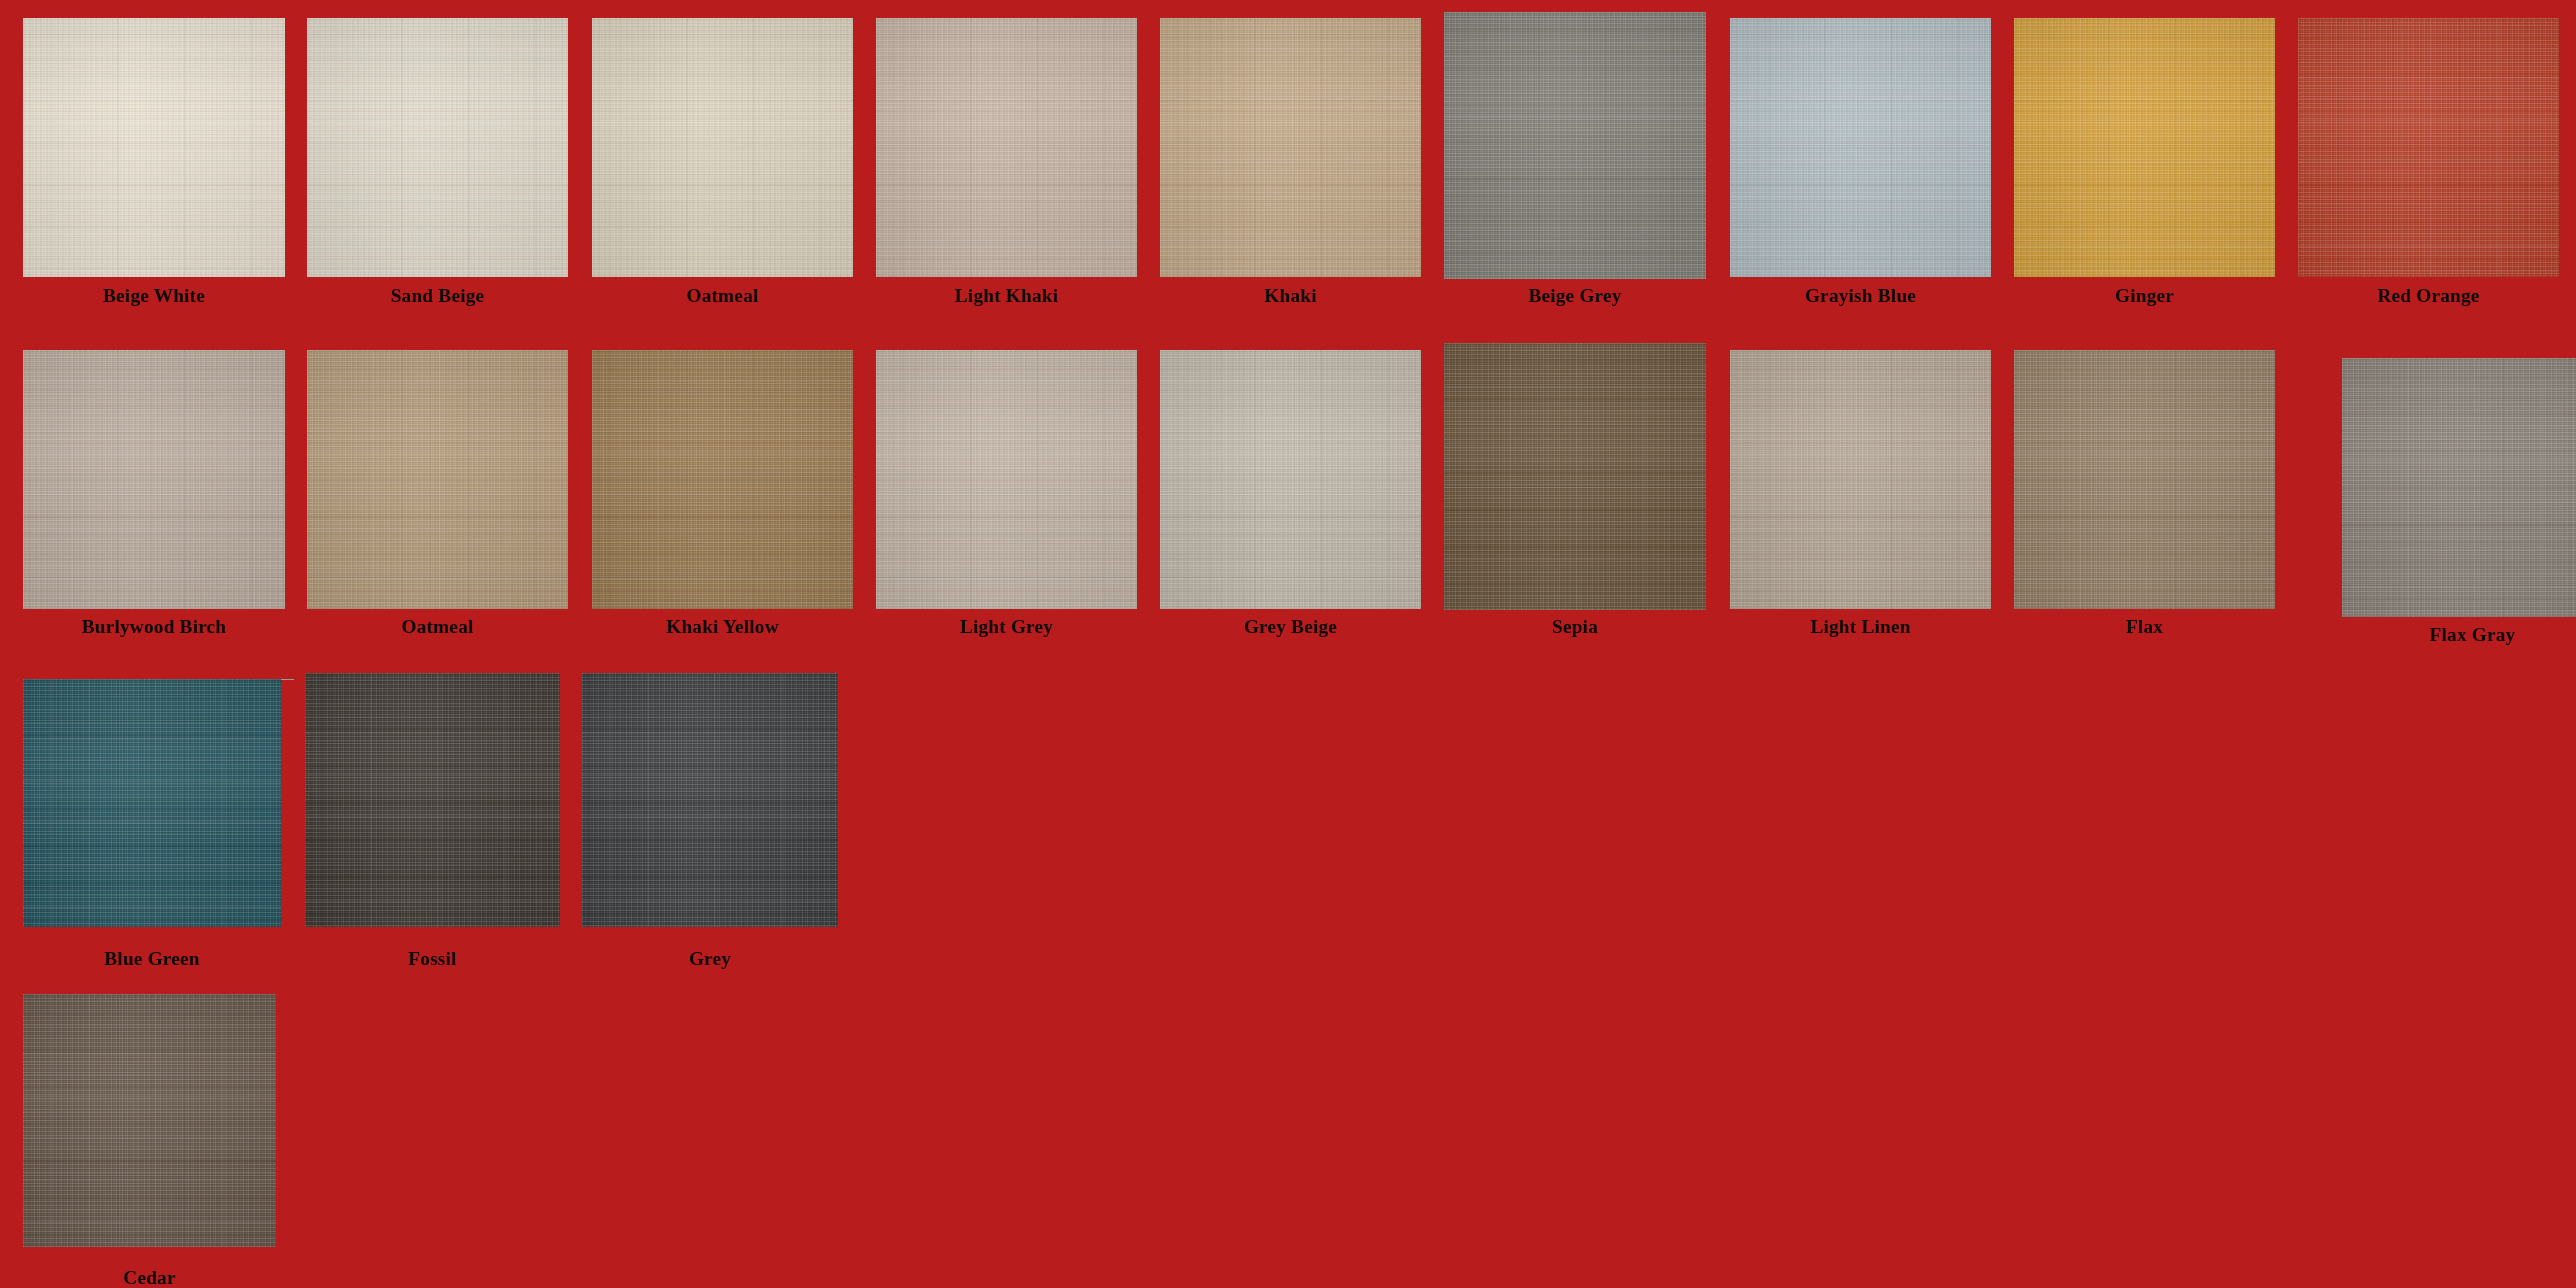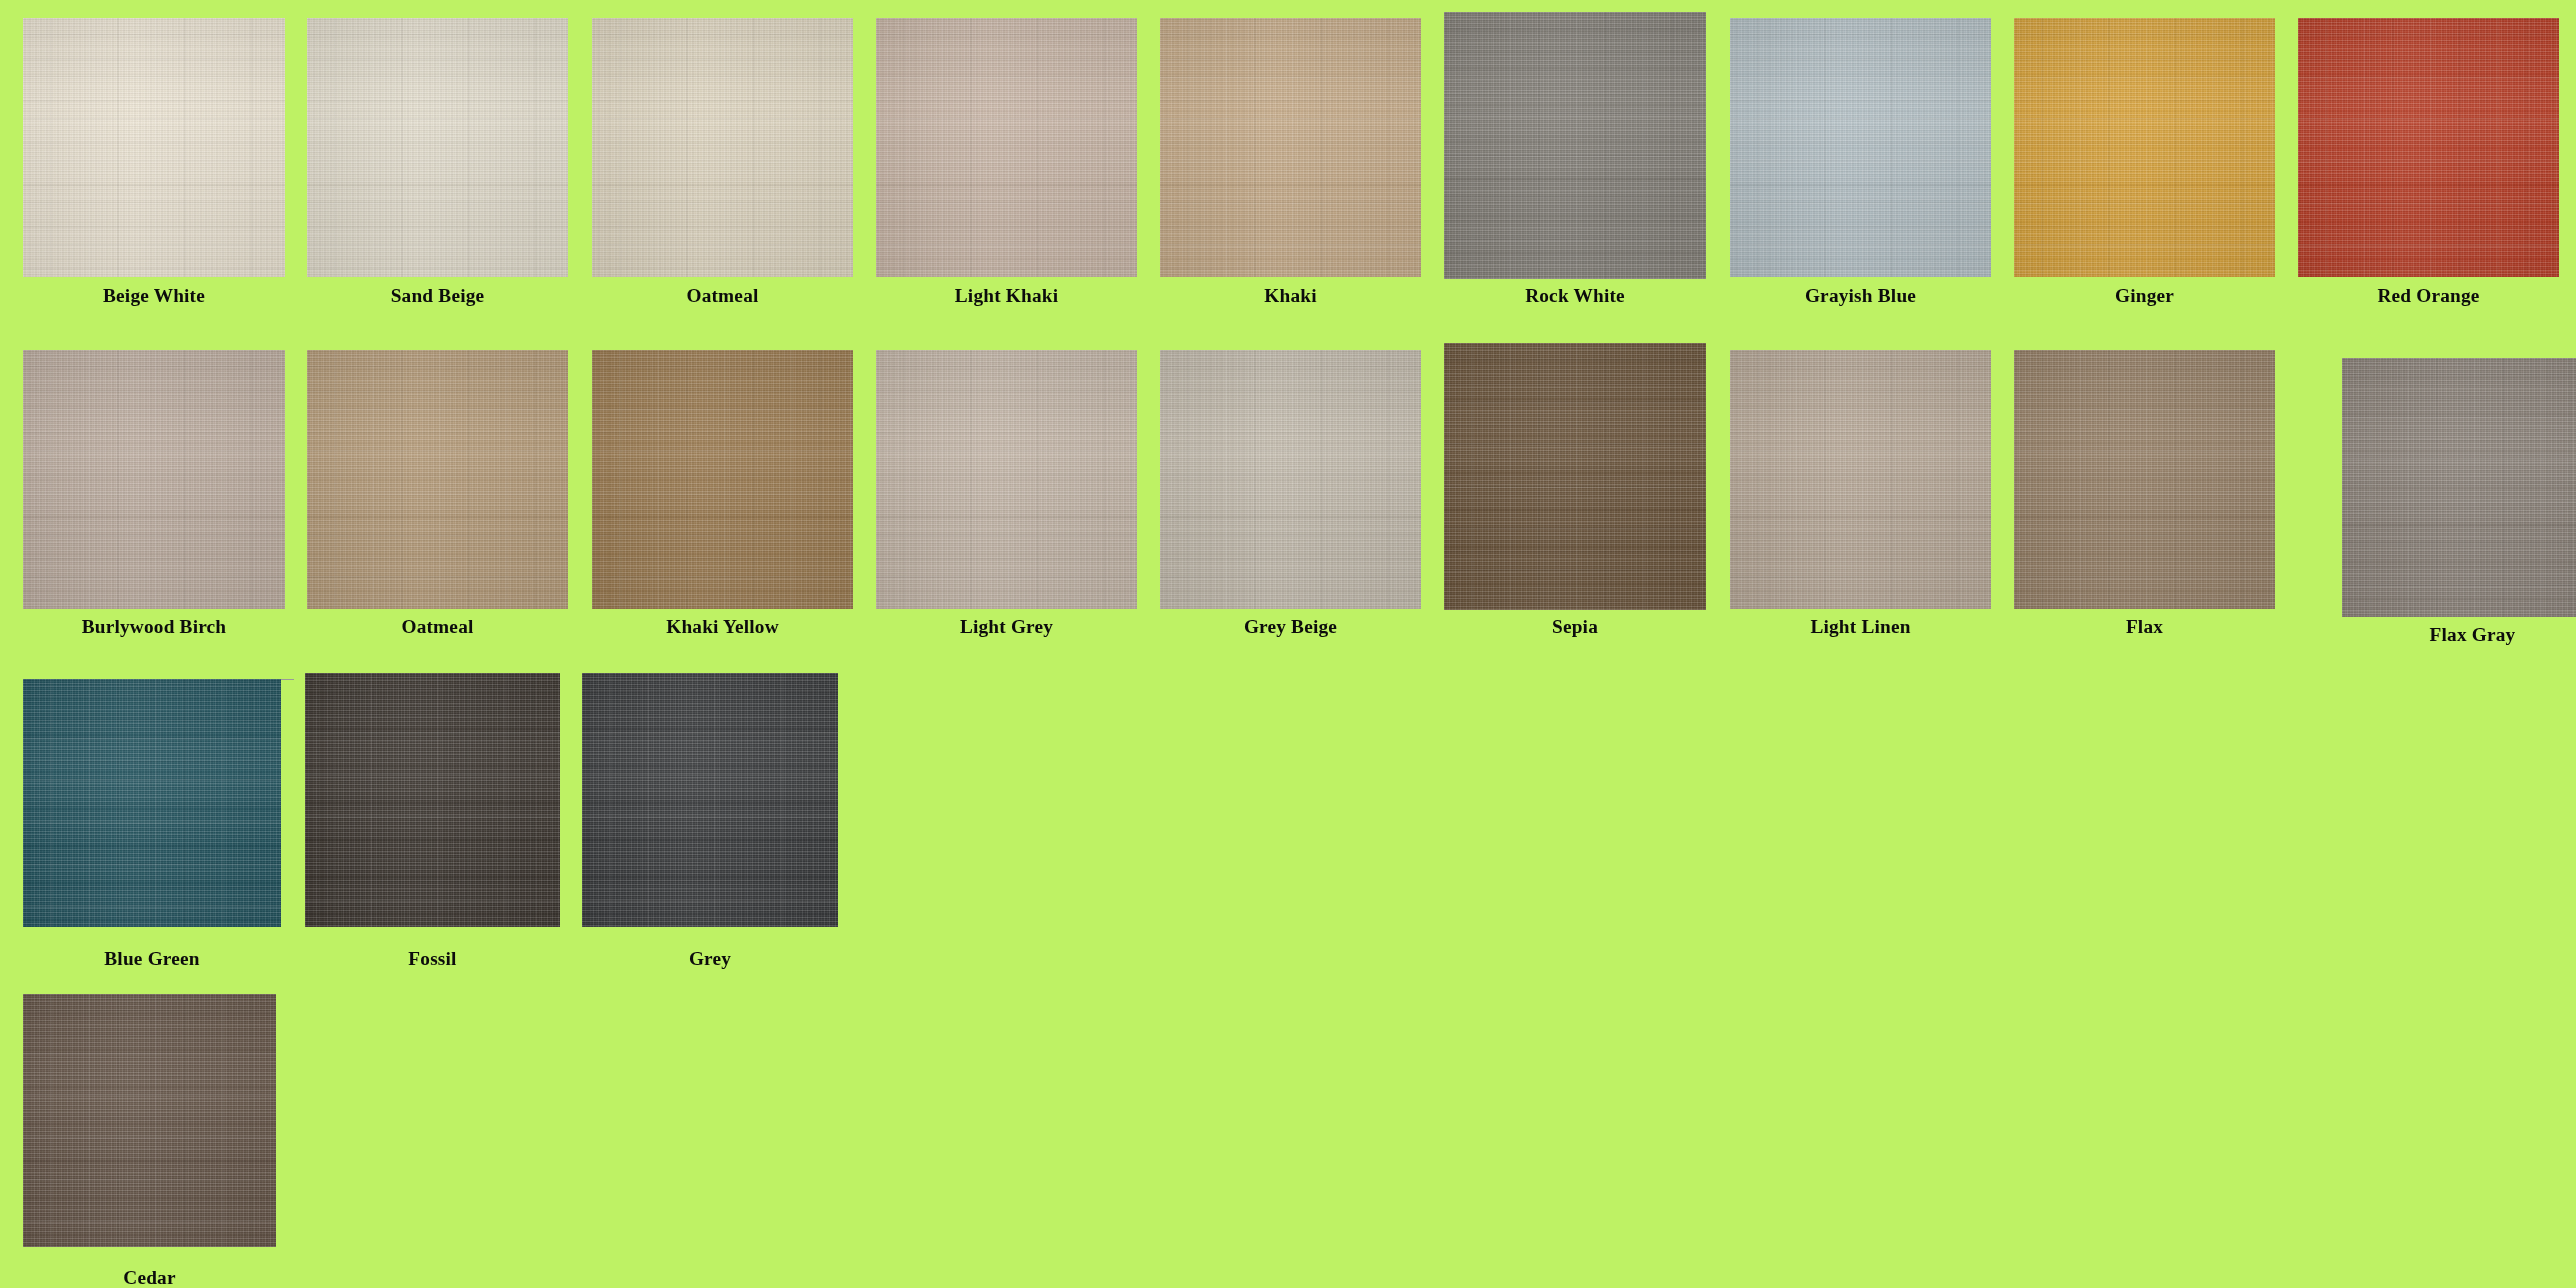--- a/index.html
+++ b/index.html
@@ -122,21 +122,21 @@
 
   .hairline {
     position: absolute;
     background: #9a9a9a;
     height: 0.9px;
   }
 </style>
 </head>
 <body>
 
-<div id="palette" style="background: #bef264;">
+<div id="palette" style="background: #b91c1c;">
   <div class="hairline" id="hairline" style="left: 281px; top: 679px; width: 13px;"></div>
 <div class="swatch-card" style="left: 0px; top: 0px; width: 2576px; height: 1288px; pointer-events: none;">
       <div class="swatch-chip" style="left: 23px; top: 18.4px; width: 262px; height: 259px; background-color: rgb(235, 227, 210); pointer-events: auto;">
         <div class="weave"></div>
         <div class="slub"></div>
         <div class="shade"></div>
       </div>
       <div class="swatch-label" style="left: 23px; top: 285px; width: 262px; color: rgb(12, 12, 12); pointer-events: auto;">Beige White</div>
     </div>
     <div class="swatch-card" style="left: 0px; top: 0px; width: 2576px; height: 1288px; pointer-events: none;">
@@ -170,21 +170,21 @@
         <div class="shade"></div>
       </div>
       <div class="swatch-label" style="left: 1160px; top: 285px; width: 261px; color: rgb(12, 12, 12); pointer-events: auto;">Khaki</div>
     </div>
     <div class="swatch-card" style="left: 0px; top: 0px; width: 2576px; height: 1288px; pointer-events: none;">
       <div class="swatch-chip" style="left: 1444px; top: 12px; width: 262px; height: 267px; background-color: rgb(131, 127, 120); pointer-events: auto;">
         <div class="weave"></div>
         <div class="slub"></div>
         <div class="shade"></div>
       </div>
-      <div class="swatch-label" style="left: 1444px; top: 285px; width: 262px; color: rgb(12, 12, 12); pointer-events: auto;">Rock White</div>
+      <div class="swatch-label" style="left: 1444px; top: 285px; width: 262px; color: rgb(12, 12, 12); pointer-events: auto;">Beige Grey</div>
     </div>
     <div class="swatch-card" style="left: 0px; top: 0px; width: 2576px; height: 1288px; pointer-events: none;">
       <div class="swatch-chip" style="left: 1730px; top: 18.4px; width: 261px; height: 259px; background-color: rgb(179, 192, 197); pointer-events: auto;">
         <div class="weave"></div>
         <div class="slub"></div>
         <div class="shade"></div>
       </div>
       <div class="swatch-label" style="left: 1730px; top: 285px; width: 261px; color: rgb(12, 12, 12); pointer-events: auto;">Grayish Blue</div>
     </div>
     <div class="swatch-card" style="left: 0px; top: 0px; width: 2576px; height: 1288px; pointer-events: none;">

